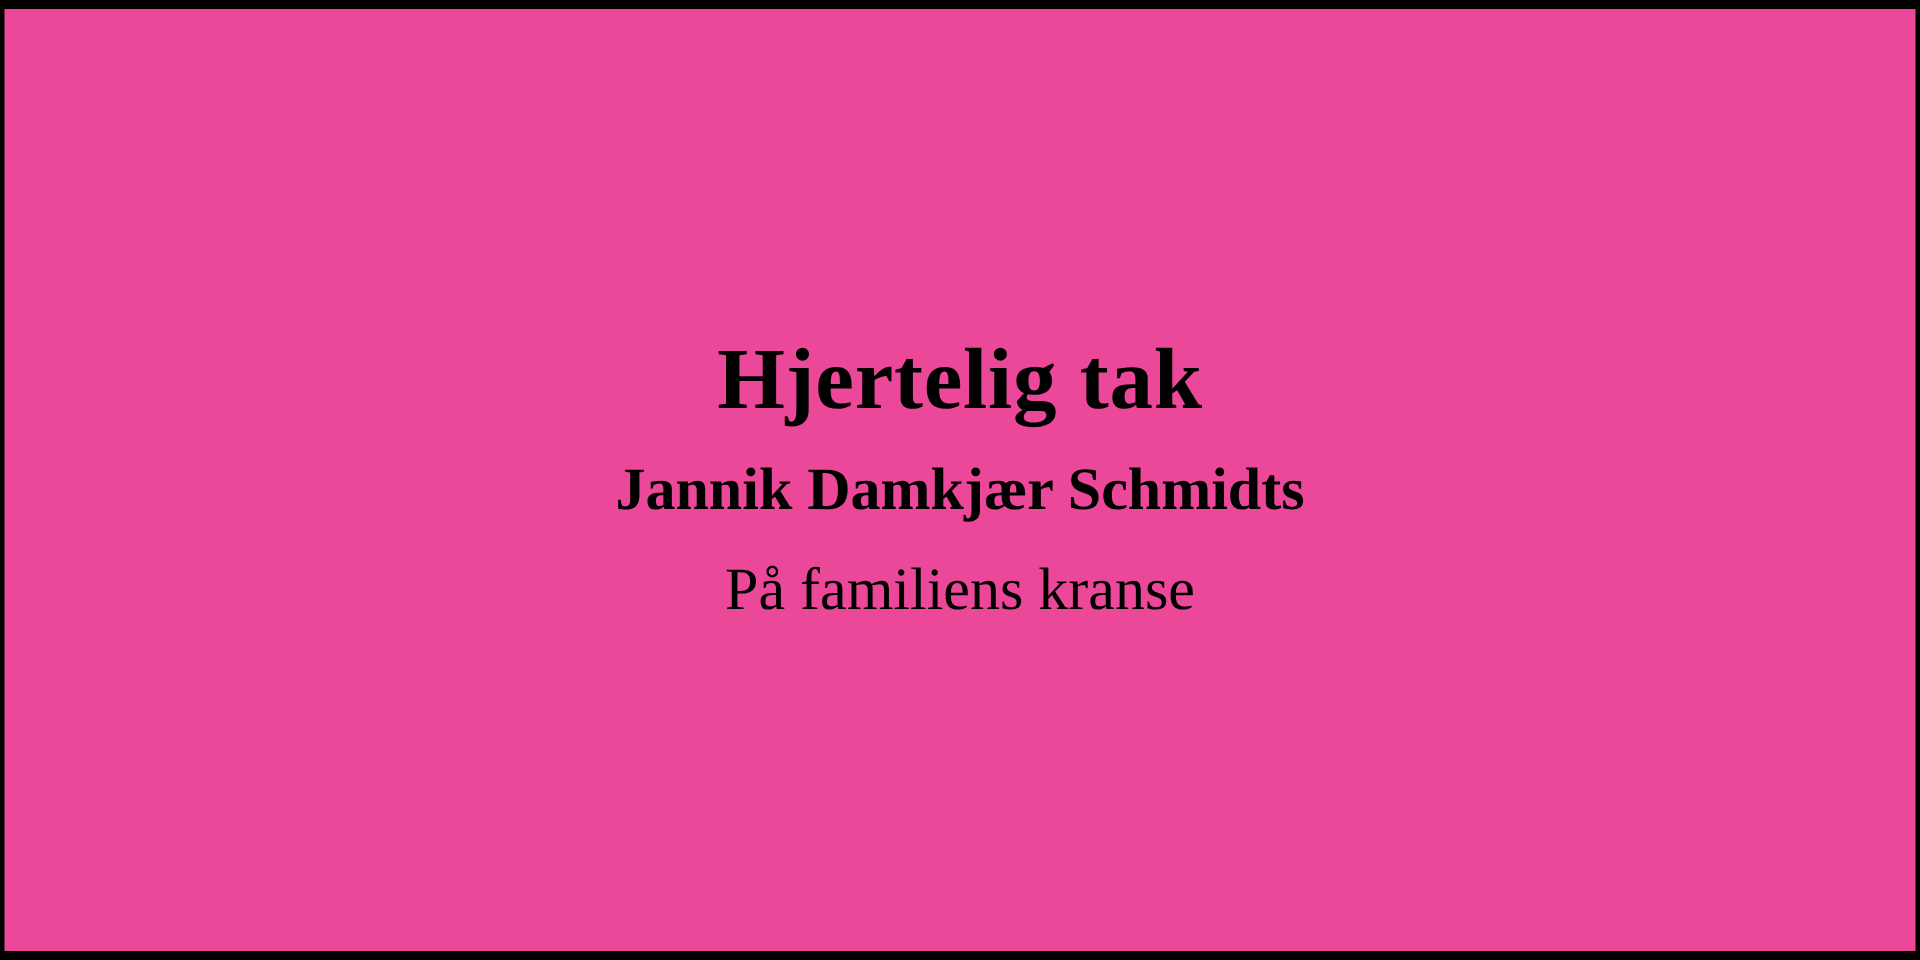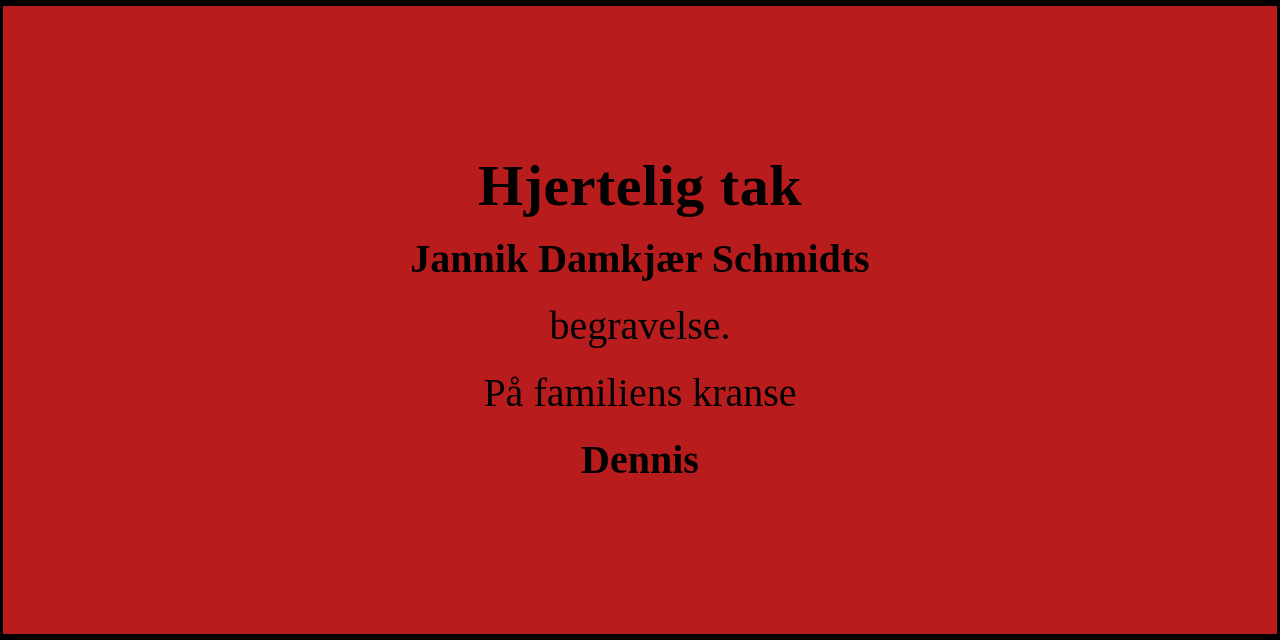--- a/index.html
+++ b/index.html
@@ -15,21 +15,21 @@
     background: #ffffff;
     font-family: "Liberation Serif", "DejaVu Serif", serif;
     color: #000000;
   }
   .card {
     position: absolute;
     inset: 0;
     box-sizing: border-box;
     border: solid #000000;
     border-width: 6px 3px;
-    background: #b91c1c;
+    background: #ec4899;
     display: flex;
     flex-direction: column;
     align-items: center;
     justify-content: center;
     text-align: center;
   }
   .notice-title {
     font-size: 58px;
     line-height: 78px;
     font-weight: bold;
@@ -46,17 +46,15 @@
     font-weight: bold;
   }
 </style>
 </head>
 <body>
 
 <div class="page">
   <div class="card">
     <div class="notice-title">Hjertelig tak</div>
     <div class="notice-line bold">Jannik Damkjær Schmidts</div>
-    <div class="notice-line">begravelse.</div>
     <div class="notice-line">På familiens kranse</div>
-    <div class="notice-line bold">Dennis</div>
   </div>
 </div>
 
 </body></html>

